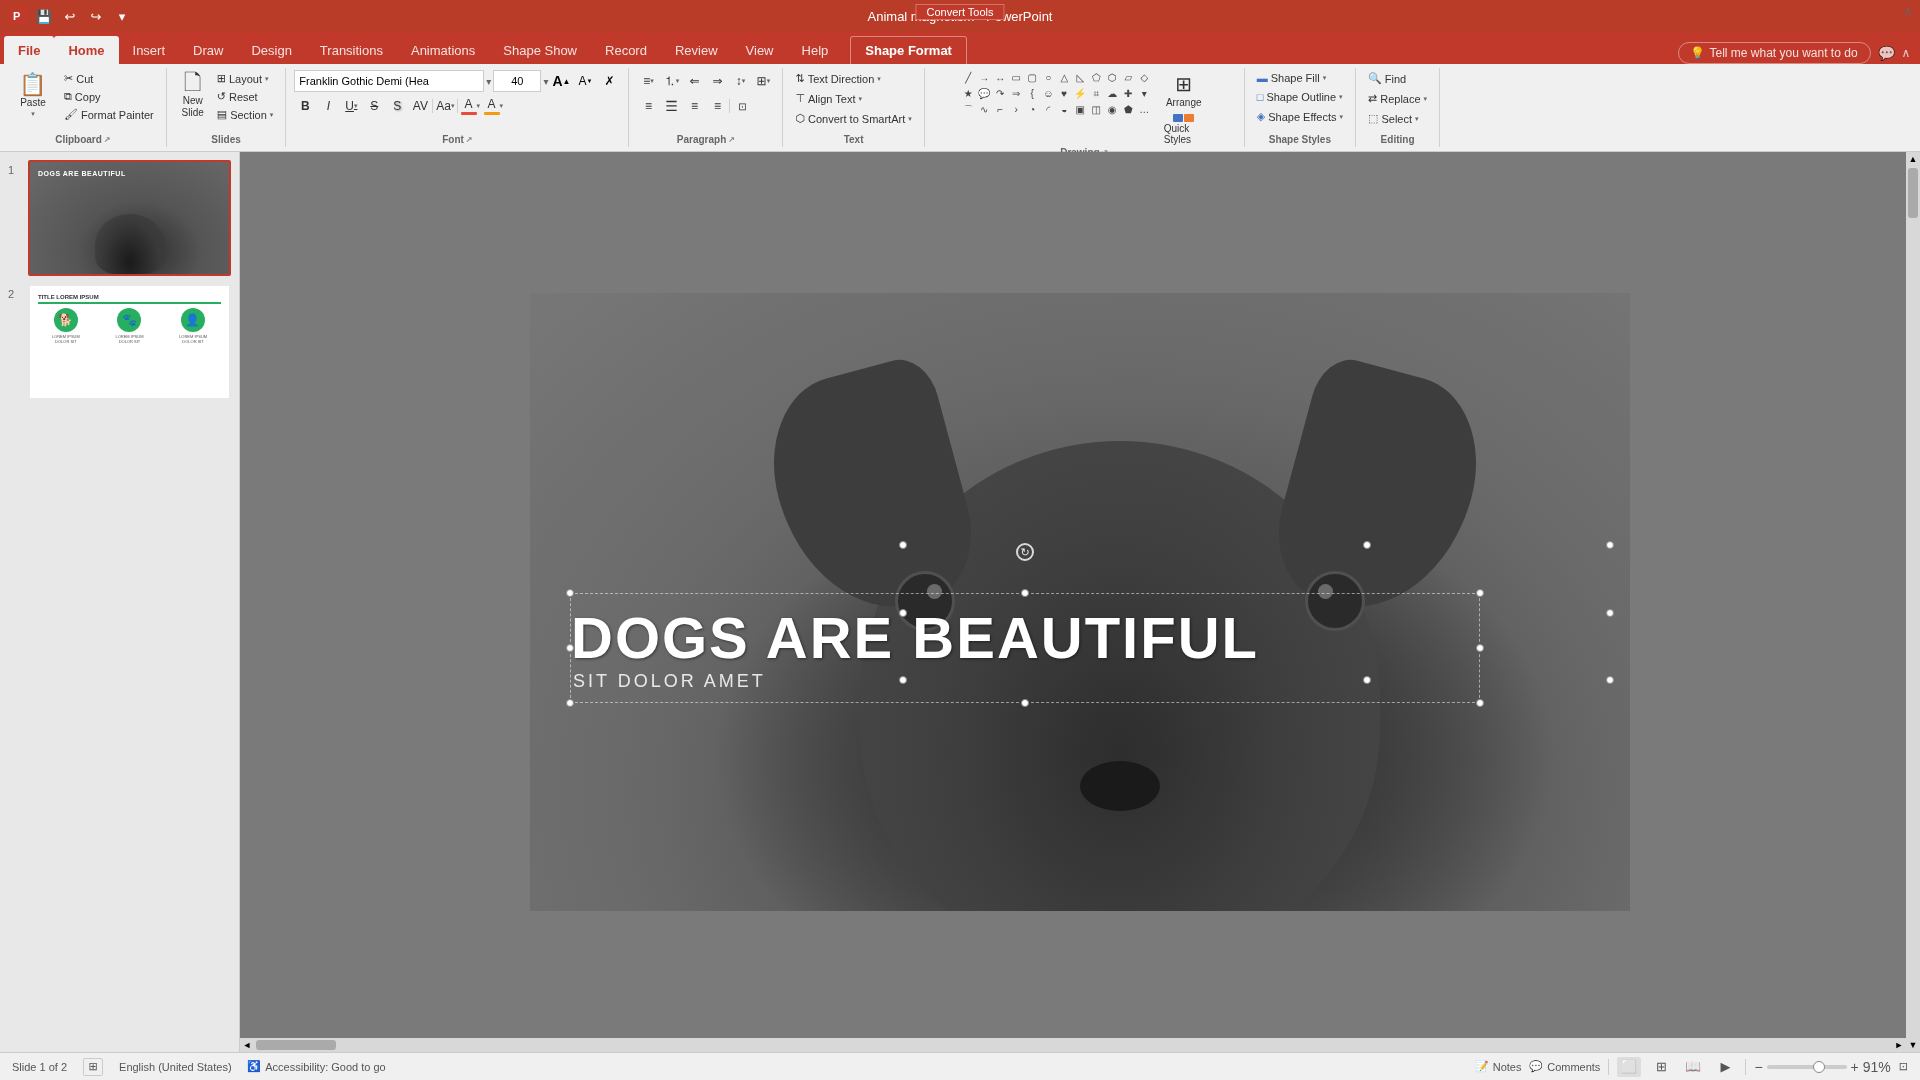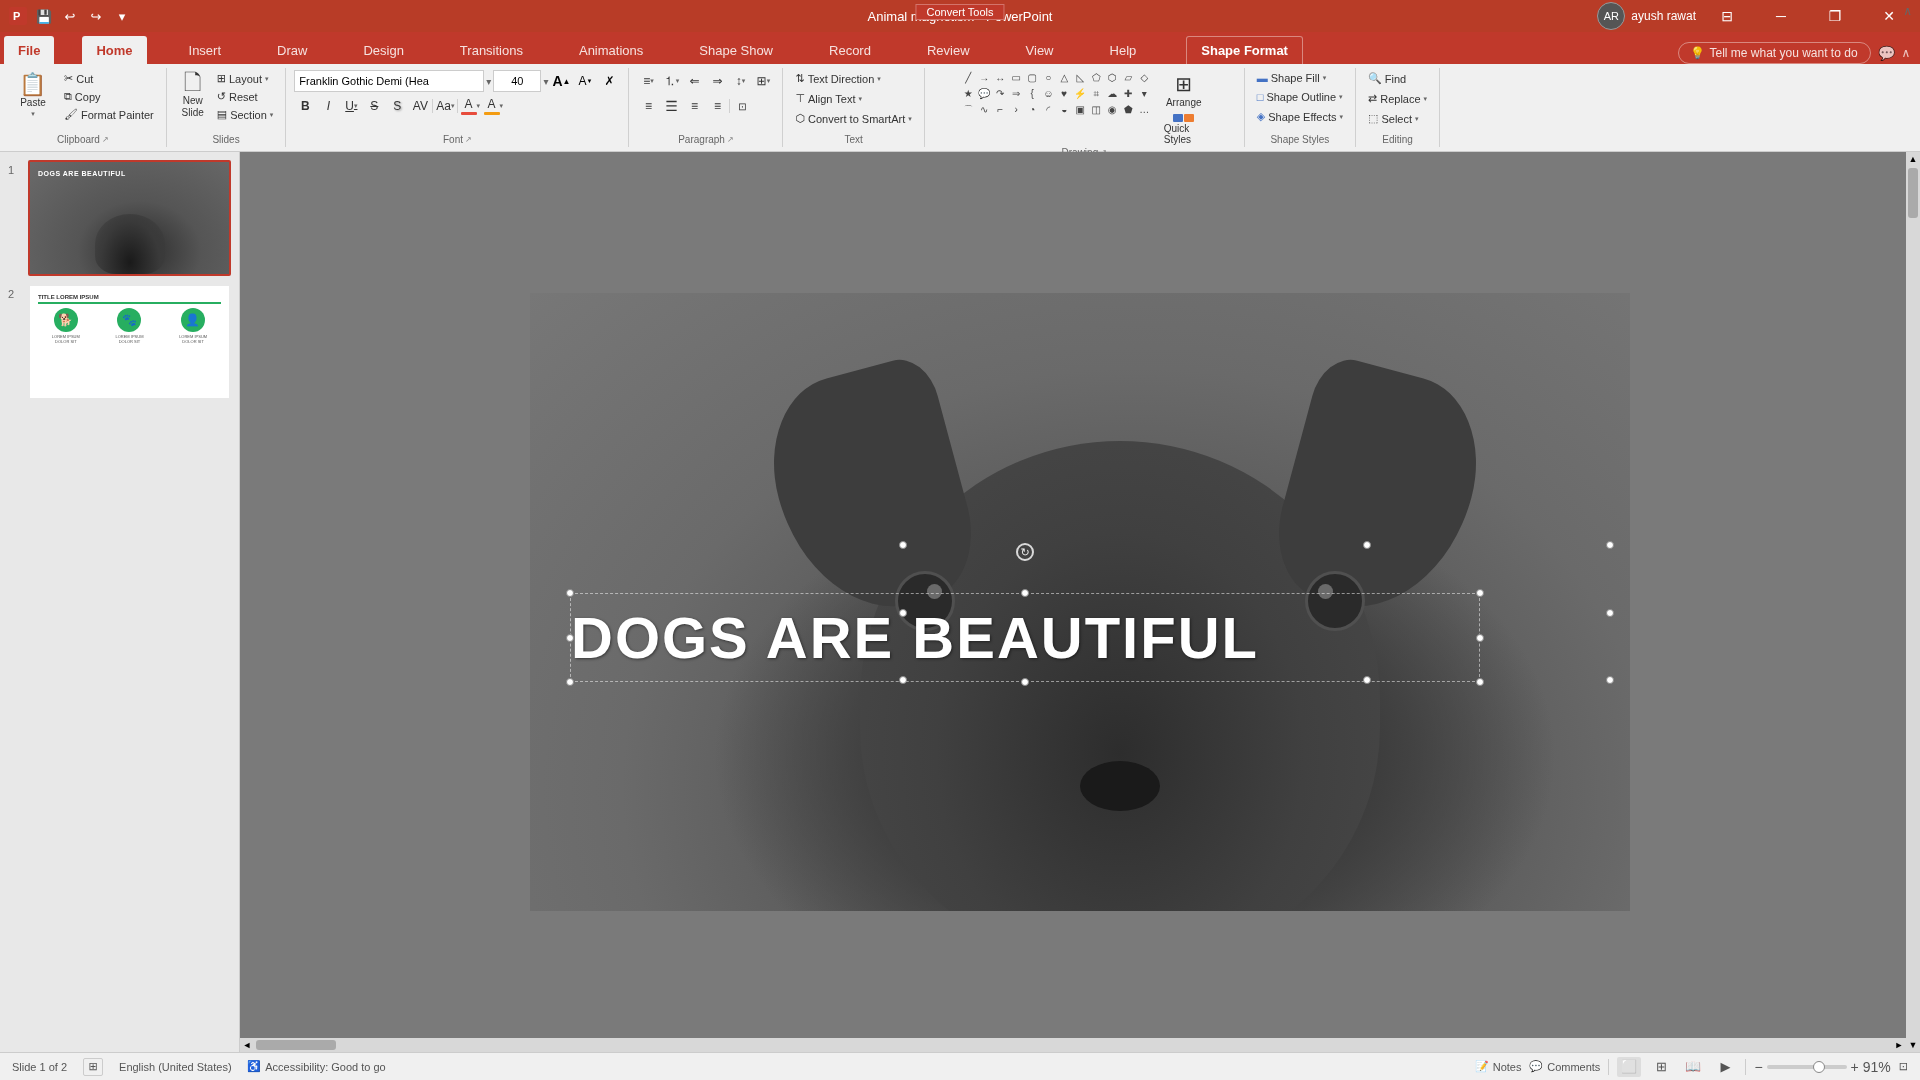--- a/index.html
+++ b/index.html
@@ -23,21 +23,20 @@
     .user-area { display: flex; align-items: center; gap: 6px; font-size: 12px; color: white; }
     .user-avatar { width: 28px; height: 28px; border-radius: 50%; background: #555; border: 1px solid #999; overflow: hidden; display: flex; align-items: center; justify-content: center; font-size: 11px; }
 
     
     #ribbon-tabs {
       height: 32px;
       background: #c0392b;
       display: flex;
       align-items: flex-end;
       padding: 0 4px;
-      gap: 28px;
     }
     .ribbon-tab {
       padding: 6px 14px;
       font-size: 13px;
       color: rgba(255,255,255,0.85);
       cursor: pointer;
       border-radius: 3px 3px 0 0;
       height: 28px;
       display: flex; align-items: center;
     }
@@ -70,20 +69,21 @@
       font-size: 10px;
       color: #666;
       margin-top: auto;
       padding-bottom: 2px;
       width: 100%;
       text-align: center;
       display: flex;
       align-items: center;
       justify-content: center;
       gap: 2px;
+      font-weight: bold;
     }
     .group-expand-btn { font-size: 8px; color: #888; cursor: pointer; }
 
     
     .r-btn {
       display: flex;
       flex-direction: column;
       align-items: center;
       justify-content: center;
       padding: 2px 6px;
@@ -281,30 +281,20 @@
     <div class="qs-icon" title="Save">💾</div>
     <div class="qs-icon" title="Undo">↩</div>
     <div class="qs-icon" title="Redo">↪</div>
     <div class="qs-icon">▾</div>
   </div>
   <div class="center">
     <span>Animal magnetism - PowerPoint</span>
   </div>
   <div style="position:absolute; left:50%; transform:translateX(-50%); top:4px; background:#c0392b; color:white; font-size:11px; padding:1px 10px; border: 1px solid rgba(255,255,255,0.3);">
     <span>Convert Tools</span>
-  </div>
-  <div class="right">
-    <div class="user-area">
-      <div class="user-avatar">AR</div>
-      <span>ayush rawat</span>
-    </div>
-    <div class="win-btn">⊟</div>
-    <div class="win-btn">─</div>
-    <div class="win-btn">❐</div>
-    <div class="win-btn close">✕</div>
   </div>
 </div>
 
 <div id="ribbon-tabs">
   <div class="ribbon-tab active">File</div>
   <div class="ribbon-tab active" style="background:#f0f0f0;color:#c0392b;font-weight:600;">Home</div>
   <div class="ribbon-tab">Insert</div>
   <div class="ribbon-tab">Draw</div>
   <div class="ribbon-tab">Design</div>
   <div class="ribbon-tab">Transitions</div>
@@ -669,20 +659,21 @@
         <div style="position:absolute; width:8px; height:8px; background:white; border:1px solid #888; border-radius:50%; top:50%; left:-4px; transform:translateY(-50%);"></div>
         <div style="position:absolute; width:8px; height:8px; background:white; border:1px solid #888; border-radius:50%; top:50%; right:-4px; transform:translateY(-50%);"></div>
         <div style="position:absolute; width:8px; height:8px; background:white; border:1px solid #888; border-radius:50%; bottom:-4px; left:-4px;"></div>
         <div style="position:absolute; width:8px; height:8px; background:white; border:1px solid #888; border-radius:50%; bottom:-4px; left:50%; transform:translateX(-50%);"></div>
         <div style="position:absolute; width:8px; height:8px; background:white; border:1px solid #888; border-radius:50%; bottom:-4px; right:-4px;"></div>
 
         <div style="position:absolute; top:-50px; left:50%; transform:translateX(-50%); width:18px; height:18px; border:2px solid rgba(255,255,255,0.8); border-radius:50%; display:flex; align-items:center; justify-content:center; color:rgba(255,255,255,0.9); font-size:11px;">↻</div>
 
         <div style="border:1px dashed rgba(255,255,255,0.5); padding:10px 0;">
           <div class="slide-title-text" style="position:relative; top:0; left:0; font-size:58px;">DOGS ARE BEAUTIFUL</div>
+          <div class="slide-subtitle-text" style="position:relative; top:0; left:2px; font-size:18px;">SIT DOLOR AMET</div>
         </div>
       </div>
 
       <div style="position:absolute; top:252px; left:373px; width:8px; height:8px; background:white; border:1px solid #888; border-radius:50%; transform:translate(-50%,-50%);"></div>
       <div style="position:absolute; top:252px; left:837px; width:8px; height:8px; background:white; border:1px solid #888; border-radius:50%; transform:translate(-50%,-50%);"></div>
       <div style="position:absolute; top:252px; right:20px; width:8px; height:8px; background:white; border:1px solid #888; border-radius:50%; transform:translate(50%,-50%);"></div>
       <div style="position:absolute; top:320px; left:373px; width:8px; height:8px; background:white; border:1px solid #888; border-radius:50%; transform:translate(-50%,-50%);"></div>
       <div style="position:absolute; top:320px; right:20px; width:8px; height:8px; background:white; border:1px solid #888; border-radius:50%; transform:translate(50%,-50%);"></div>
       <div style="position:absolute; top:387px; left:373px; width:8px; height:8px; background:white; border:1px solid #888; border-radius:50%; transform:translate(-50%,-50%);"></div>
       <div style="position:absolute; top:387px; left:837px; width:8px; height:8px; background:white; border:1px solid #888; border-radius:50%; transform:translate(-50%,-50%);"></div>

